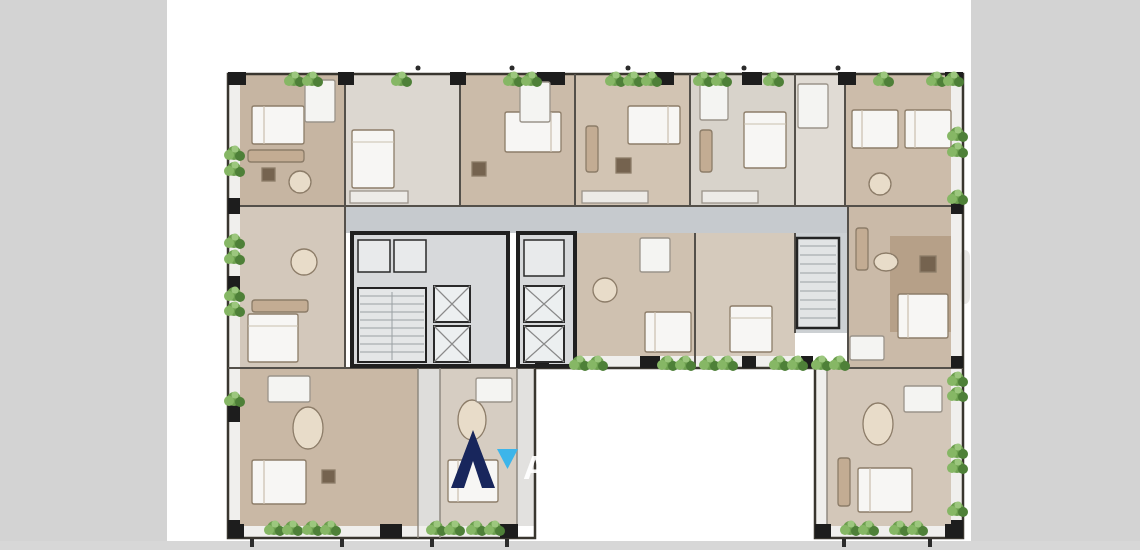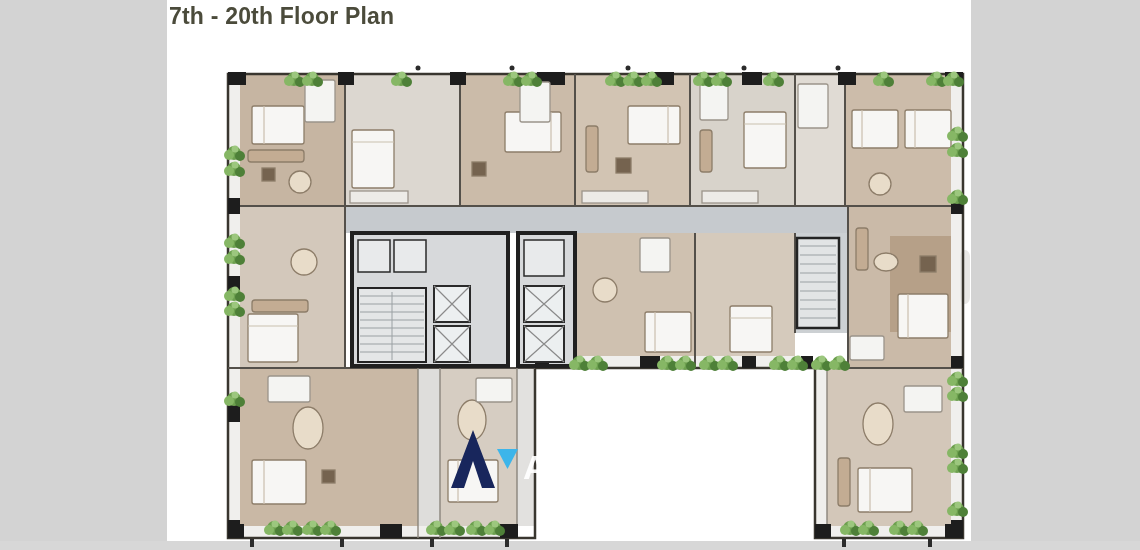--- a/index.html
+++ b/index.html
@@ -16,21 +16,20 @@
 </style>
 </head>
 <body>
 
 <div class="canvas">
 
   <div class="gutter left"></div>
   <div class="gutter right"></div>
   <div class="bottom-strip"></div>
 
-  <div class="page-title">7th - 20th Floor Plan</div>
 
   <svg class="plan" width="1140" height="550" viewBox="0 0 1140 550">
 
     <defs>
       <g id="plant">
         <circle r="7" fill="#6da04f"></circle>
         <circle cx="6" cy="3" r="5" fill="#4e8038"></circle>
         <circle cx="-5" cy="2" r="5" fill="#86b765"></circle>
         <circle cx="1" cy="-4" r="3.5" fill="#9cc77e"></circle>
       </g>

